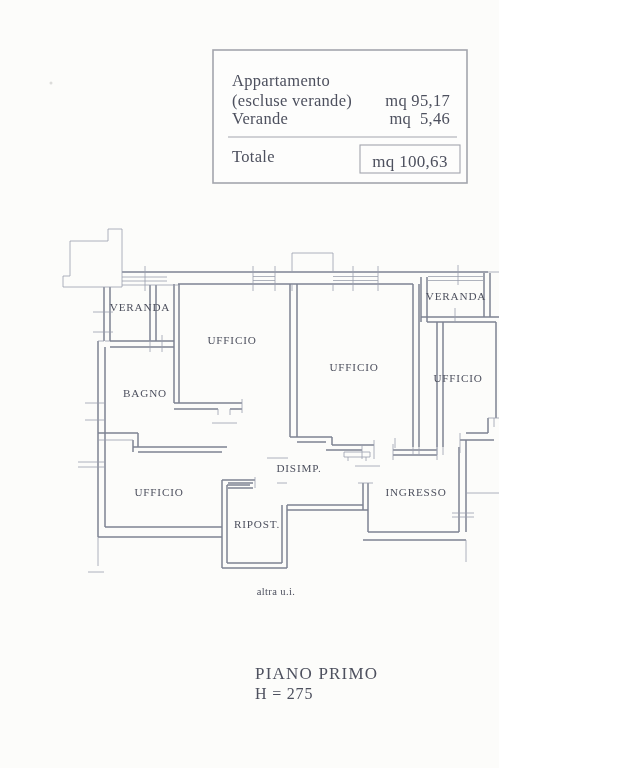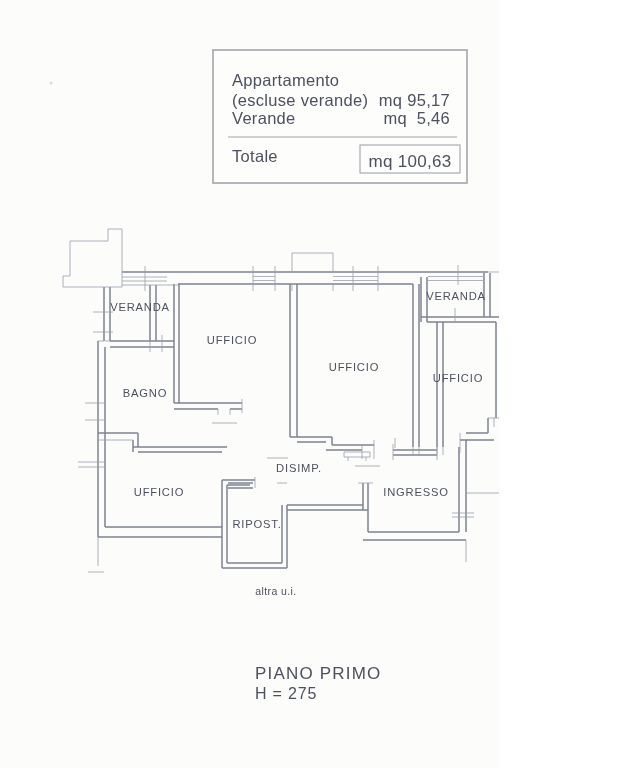--- a/index.html
+++ b/index.html
@@ -8,21 +8,21 @@
     --thin-line:#9aa0ad;
     --paper:#fcfcfa;
     --box-border:#a3a5ad;
   }
   html,body{margin:0;padding:0;background:#ffffff;}
   .page{
     position:relative;
     width:499px;height:768px;
     background:var(--paper);
     overflow:hidden;
-    font-family:Liberation Sans, sans-serif;
+    font-family:Liberation Serif, serif;
   }
   svg{position:absolute;left:0;top:0;}
   .w{stroke:var(--wall-line);stroke-width:1.5;fill:none;stroke-linecap:butt;}
   .t{stroke:var(--thin-line);stroke-width:0.8;fill:none;stroke-linecap:butt;}
   .boxline{stroke:var(--box-border);stroke-width:1.6;fill:#fdfdfc;}
   .innerline{stroke:var(--box-border);stroke-width:1.1;fill:none;}
   text{fill:var(--ink);}
   .room{font-size:11.2px;letter-spacing:0.8px;}
   .small{font-size:10.5px;letter-spacing:0.4px;}
   .sum{font-size:16.5px;letter-spacing:0.3px;}

